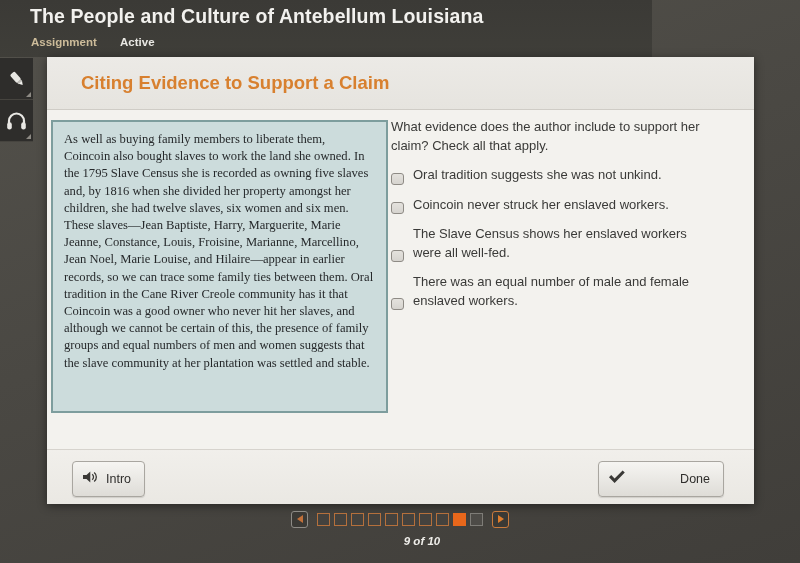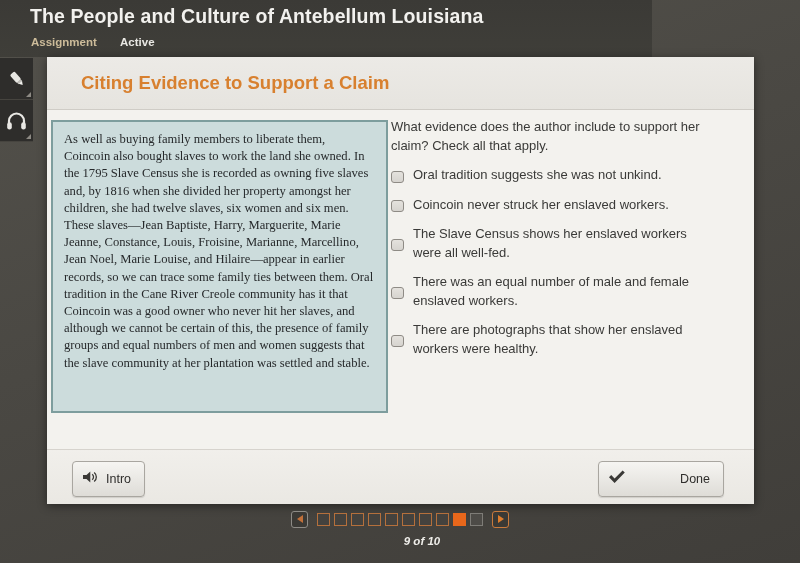--- a/index.html
+++ b/index.html
@@ -149,21 +149,21 @@
   }
   #question-text {
     font-size: 13px;
     line-height: 18.5px;
     color: #3a3a38;
     margin: 0 0 11px 0;
     width: 320px;
   }
   .option-row {
     display: flex;
-    align-items: center;
+    align-items: flex-end;
     margin-bottom: 11px;
   }
   .option-row .checkbox {
     flex: 0 0 auto;
     width: 13px;
     height: 12px;
     margin-top: 3px;
     margin-right: 9px;
     box-sizing: border-box;
     border: 1.6px solid #8e8b85;
@@ -323,24 +323,20 @@
           <span class="option-label">Coincoin never struck her enslaved workers.</span>
         </div>
         <div class="option-row">
           <span class="checkbox"></span>
           <span class="option-label">The Slave Census shows her enslaved workers were all well-fed.</span>
         </div>
         <div class="option-row">
           <span class="checkbox"></span>
           <span class="option-label">There was an equal number of male and female enslaved workers.</span>
         </div>
-        <div class="option-row">
-          <span class="checkbox"></span>
-          <span class="option-label">There are photographs that show her enslaved workers were healthy.</span>
-        </div>
       </div>
 
     </div>
 
     <div id="panel-footer">
       <div class="pill-btn" id="intro-button">
         <span>
           <svg width="16" height="14" viewBox="0 0 16 14">
             <polygon points="1,5 4.5,5 8.3,1.5 8.3,12.5 4.5,9 1,9" fill="#3a3936"></polygon>
             <path d="M10.2 4.2 a3.6 3.6 0 0 1 0 5.6" fill="none" stroke="#3a3936" stroke-width="1.3"></path>

